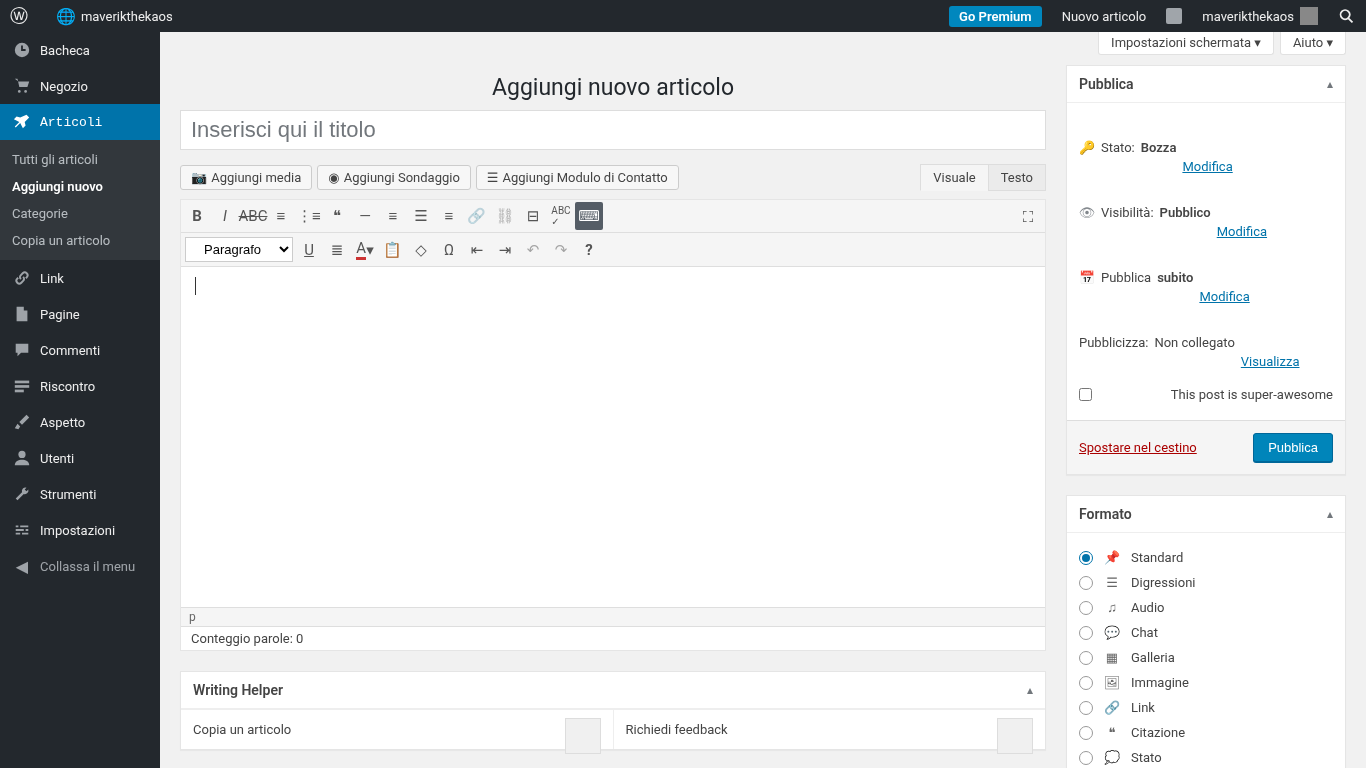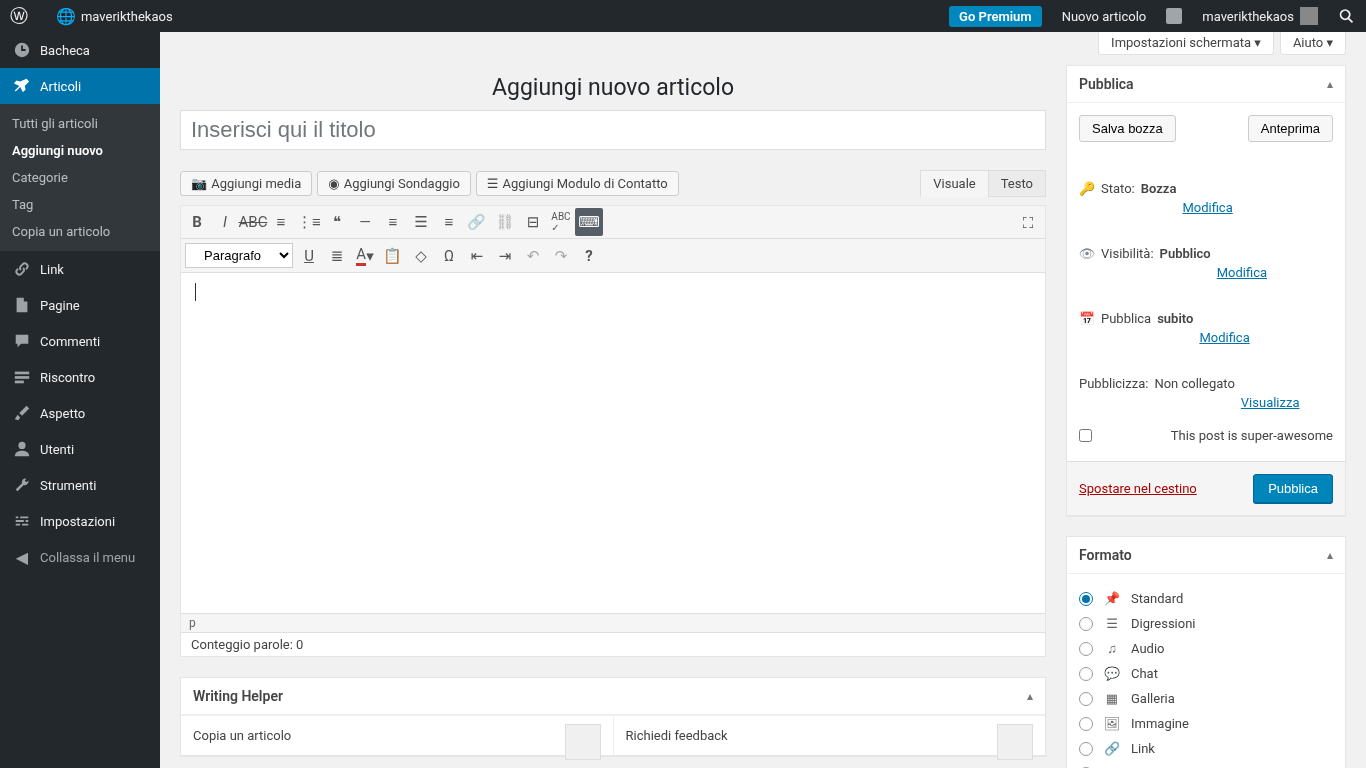--- a/index.html
+++ b/index.html
@@ -9,39 +9,39 @@
 .toolbar-right { margin-left: auto; display: flex; align-items: center; height: 100%; }
 .toolbar-item { padding: 0 10px; height: 32px; display: flex; align-items: center; cursor: pointer; }
 .go-premium { background: #0087be; border-radius: 3px; padding: 3px 10px; margin: 0 10px; font-weight: 600; color: #fff; }
 .avatar-box { width: 18px; height: 18px; background: #888; margin-left: 6px; }
 .wp-logo { font-size: 18px; }
 .globe-icon { font-size: 16px; padding: 0 5px 0 8px; }
 .chat-icon { width: 16px; height: 16px; background: #a0a5aa; border-radius: 2px; }
 
 .adminmenu { position: fixed; top: 32px; left: 0; bottom: 0; width: 160px; background: #23282d; color: #eee; overflow-y: auto; }
 .menu-item { display: flex; align-items: center; padding: 8px 12px; cursor: pointer; color: #eee; position: relative; }
-.menu-item.current { background: #0073aa; color: #fff; }
+.menu-item.current { background: #0073aa; color: #fff; font-family: Liberation Mono, monospace; }
 .menu-item.current::after { content: ""; position: absolute; right: -8px; top: 50%; margin-top: -8px; border: 8px solid transparent; border-right-color: #f1f1f1; }
 .menu-icon { width: 20px; height: 20px; margin-right: 8px; display: flex; align-items: center; justify-content: center; font-size: 16px; color: rgba(240,245,250,.6); }
 .menu-item.current .menu-icon { color: #fff; }
 .submenu { background: #32373c; padding: 6px 0; }
 .submenu-item { padding: 6px 12px; cursor: pointer; font-size: 13px; color: rgba(240,245,250,.7); }
 .submenu-item.current { color: #fff; font-weight: 600; }
 .collapse { display: flex; align-items: center; padding: 8px 12px; cursor: pointer; color: rgba(240,245,250,.6); font-size: 13px; }
 
 .wpbody { margin-left: 160px; margin-top: 32px; padding: 0; height: calc(100vh - 32px); overflow-y: auto; }
 .screen-meta { display: flex; justify-content: flex-end; padding: 0 20px 0 0; gap: 6px; }
 .screen-meta-btn { background: #fff; border: 1px solid #e1e1e1; border-top: none; padding: 3px 12px 4px; border-radius: 0 0 3px 3px; font-size: 13px; cursor: pointer; }
 .content-wrap { padding: 10px 20px; display: flex; gap: 20px; }
 .main-col { flex: 1; min-width: 0; }
 .side-col { width: 280px; flex-shrink: 0; }
 
 h1.page-title { font-size: 23px; font-weight: 400; padding: 9px 0 4px; color: #23282d; text-align: center; }
 
-.title-input { width: 100%; padding: 6px 10px; font-size: 22px; border: 1px solid #ddd; background: #fff; outline: none; margin-top: 5px; margin-bottom: 20px; color: #333; }
+.title-input { width: 100%; padding: 6px 10px; font-size: 22px; border: 1px solid #ddd; background: #fff; outline: none; margin-top: 5px; margin-bottom: 14px; color: #333; }
 .title-input::placeholder { color: #72777c; }
 
 .media-buttons { display: flex; gap: 5px; align-items: center; margin-bottom: 8px; }
 .media-btn { display: inline-flex; align-items: center; gap: 4px; padding: 4px 10px; border: 1px solid #ccc; border-radius: 3px; background: #f7f7f7; cursor: pointer; font-size: 13px; }
 .editor-tabs { margin-left: auto; display: flex; }
 .editor-tab { padding: 5px 12px; border: 1px solid #ddd; background: #ebebeb; cursor: pointer; margin-left: -1px; }
 .editor-tab.active { background: #f5f5f5; border-bottom-color: #f5f5f5; }
 
 .editor-box { border: 1px solid #e5e5e5; background: #fff; }
 .ed-toolbar { background: #f5f5f5; border-bottom: 1px solid #dedede; padding: 2px; display: flex; flex-wrap: wrap; align-items: center; position: relative; }
@@ -120,33 +120,42 @@
 
 <div class="adminmenu">
   <div class="menu-item">
       <span class="menu-icon">
         <svg width="18" height="18" viewBox="0 0 20 20">
           <path d="M10 2a8 8 0 1 0 0 16 8 8 0 0 0 0-16zm4 9H9V5h2v4h3v2z"></path>
         </svg>
       </span>
       <span>Bacheca</span>
     </div>
+  <div class="menu-item">
+      <span class="menu-icon">
+        <svg width="18" height="18" viewBox="0 0 20 20">
+          <path d="M2 2h3l2 9h9l2-6H6"></path>
+          <circle cx="7" cy="16" r="1.5"></circle>
+          <circle cx="14" cy="16" r="1.5"></circle>
+        </svg>
+      </span>
+      <span>Negozio</span>
+    </div>
   <div class="menu-item current">
       <span class="menu-icon">
         <svg width="18" height="18" viewBox="0 0 20 20">
           <path d="M15 2l3 3-5 5 1 4-3 3-3-6-5 5-1-1 5-5-6-3 3-3 4 1z"></path>
         </svg>
       </span>
       <span>Articoli</span>
     </div>
   <div class="submenu">
     <div class="submenu-item">Tutti gli articoli</div>
     <div class="submenu-item current">Aggiungi nuovo</div>
     <div class="submenu-item">Categorie</div>
-    <div class="submenu-item">Tag</div>
     <div class="submenu-item">Copia un articolo</div>
   </div>
   <div class="menu-item">
       <span class="menu-icon">
         <svg width="18" height="18" viewBox="0 0 20 20">
           <path d="M8 12a4 4 0 0 1 0-6l2-2a4 4 0 0 1 6 6l-1 1-1.5-1.5 1-1a2 2 0 0 0-3-3l-2 2a2 2 0 0 0 0 3zM12 8a4 4 0 0 1 0 6l-2 2a4 4 0 0 1-6-6l1-1 1.5 1.5-1 1a2 2 0 0 0 3 3l2-2a2 2 0 0 0 0-3z"></path>
         </svg>
       </span>
       <span>Link</span>
     </div>
@@ -313,24 +322,20 @@
       </div>
     </div>
 
     <div class="side-col">
       <div class="postbox">
         <div class="postbox-header">
           <h2>Pubblica</h2>
           <span class="postbox-toggle">▴</span>
         </div>
         <div class="postbox-inside">
-          <div class="pub-actions">
-            <button class="btn">Salva bozza</button>
-            <button class="btn">Anteprima</button>
-          </div>
           <div class="pub-row">
               <span class="pub-icon">🔑</span>
               <span class="lbl">Stato:</span> 
               <span class="val">Bozza</span> 
               <a>Modifica</a>
             </div>
           <div class="pub-row">
               <span class="pub-icon">👁</span>
               <span class="lbl">Visibilità:</span> 
               <span class="val">Pubblico</span> 

